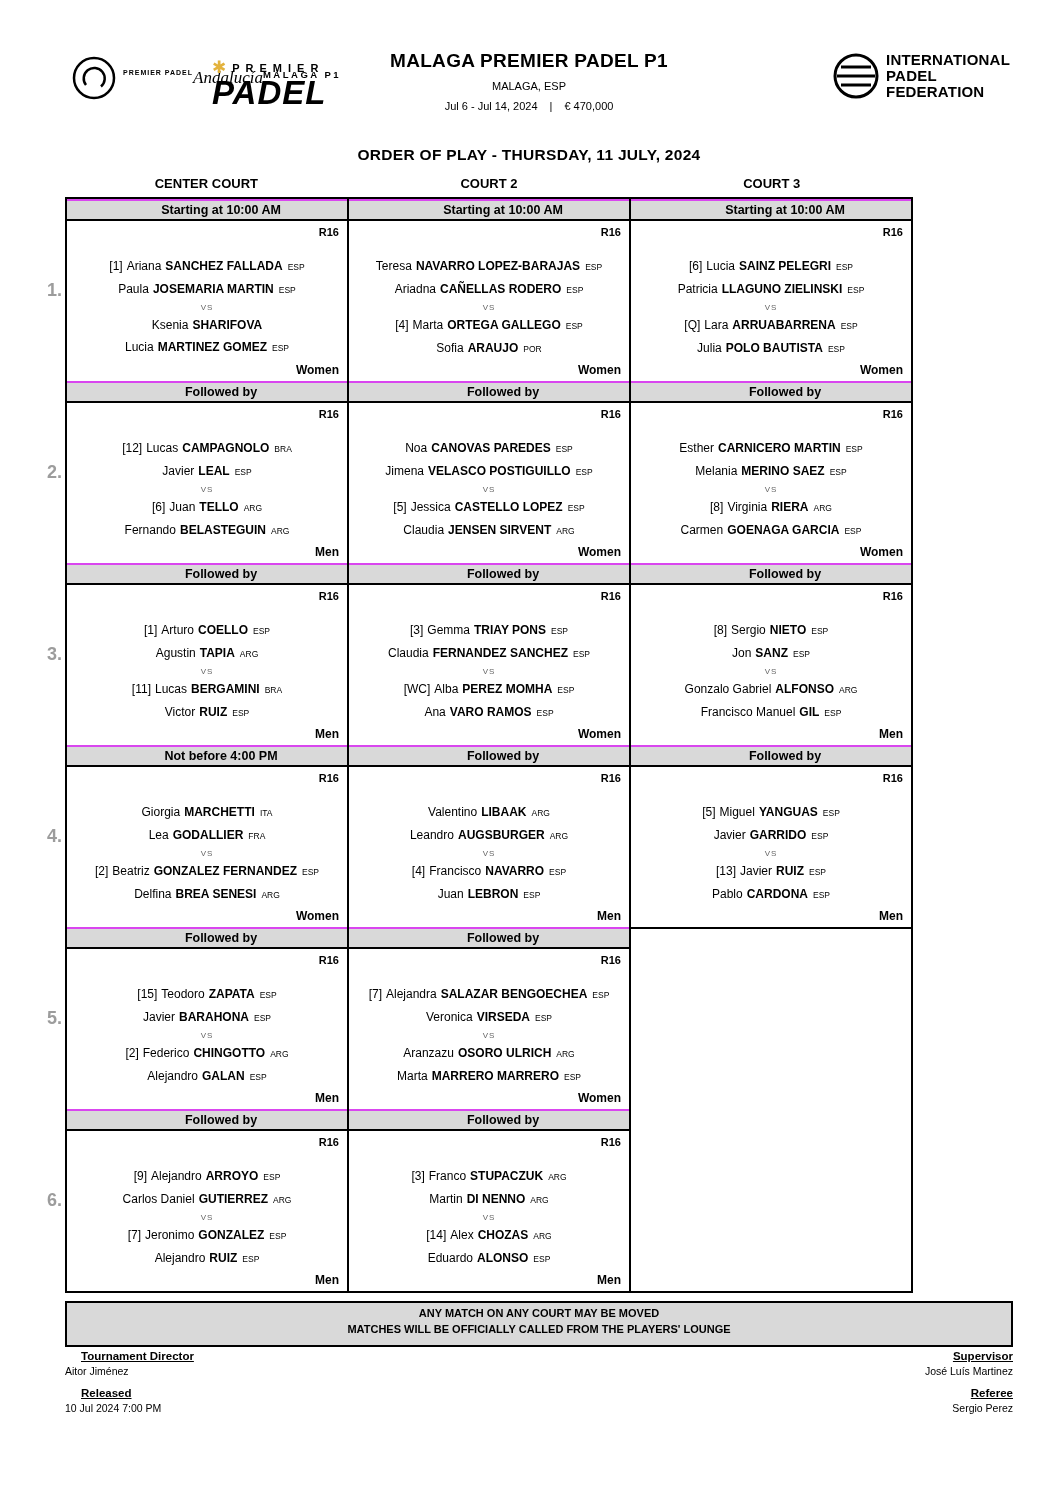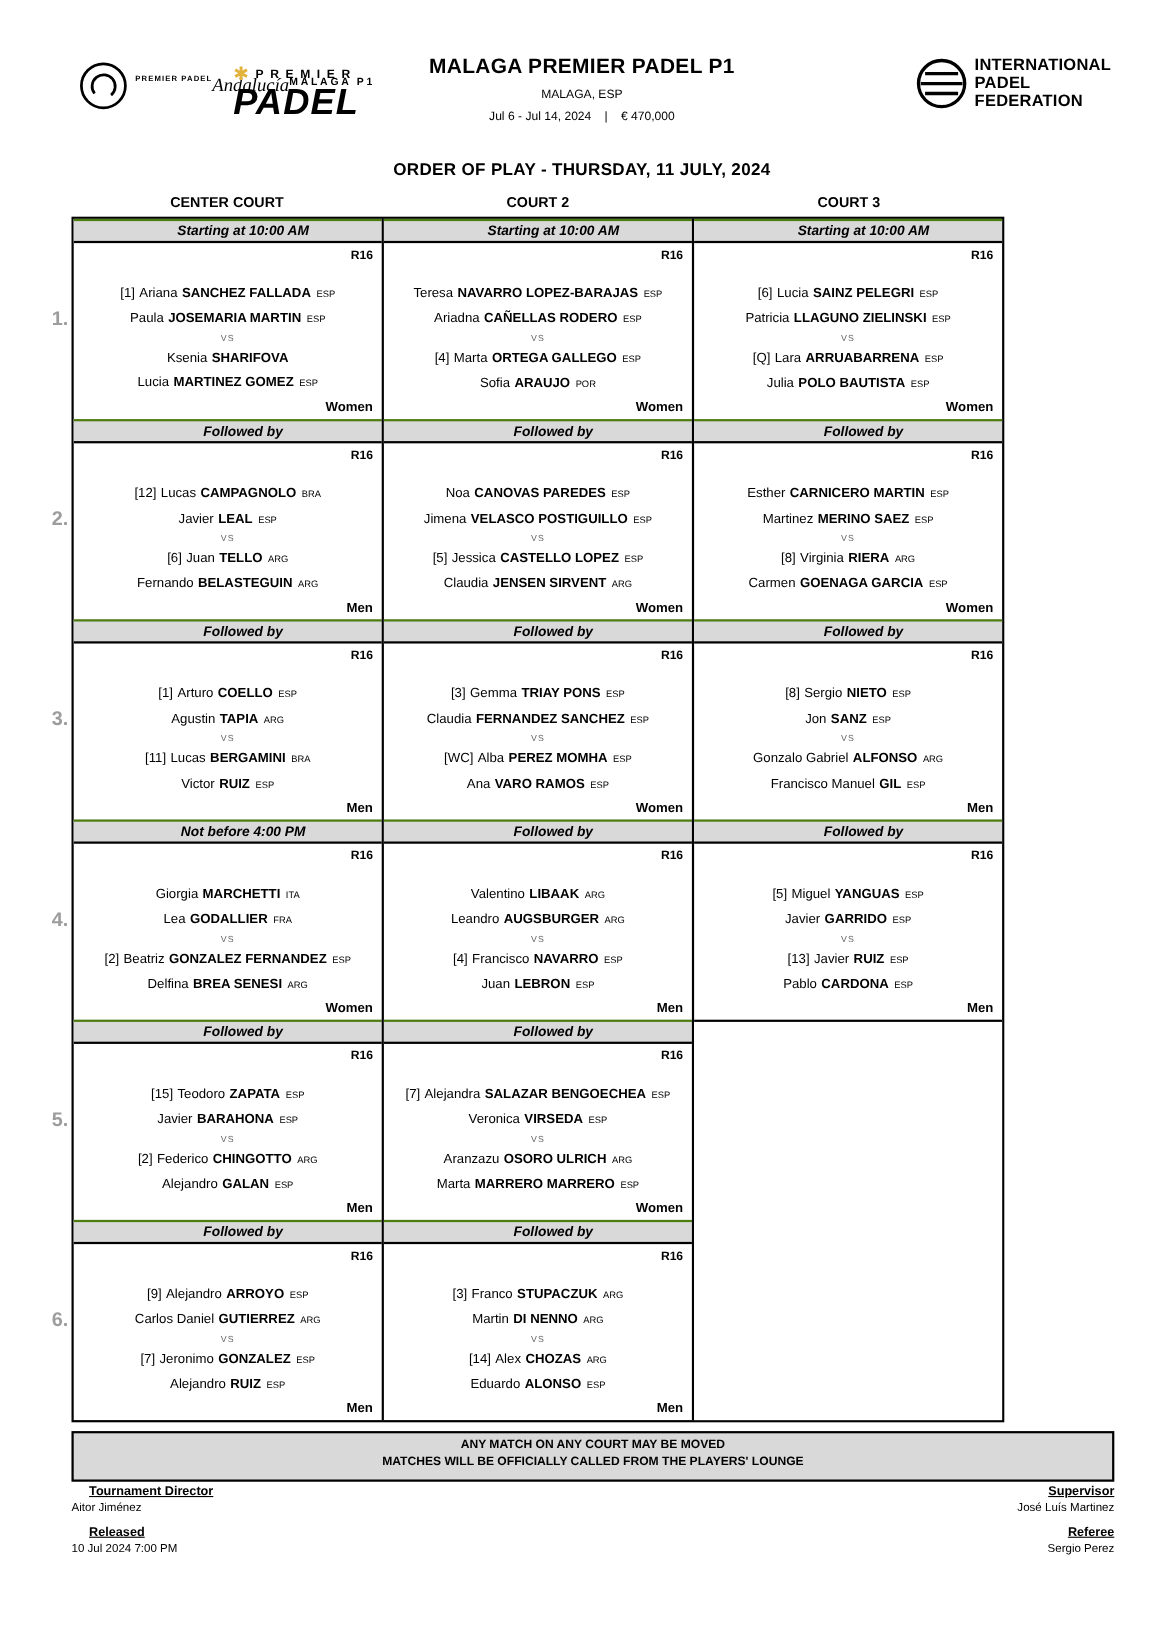--- a/index.html
+++ b/index.html
@@ -45,24 +45,24 @@
   .courts-titles { display: flex; height: 21px; }
   .court-title { flex: 1; text-align: center; font-size: 13px; font-weight: bold; }
 
   .schedule-table { display: flex; border: 2px solid #000; background: #fff; }
   .court-col { flex: 1; min-width: 0; }
   .court-col + .court-col { border-left: 2px solid #000; }
 
   .slot-header {
     height: 22px;
     background: var(--bar-gray, #d9d9d9);
-    border-top: 2px solid #4d7c0f;
+    border-top: 2px solid #d946ef;
     border-bottom: 2px solid #000;
     display: flex; align-items: center; justify-content: center;
-    font-size: 12.5px; font-weight: bold; font-style: italic; padding-left: 28px;
+    font-size: 12.5px; font-weight: bold;  padding-left: 28px;
   }
   .match { position: relative; height: 160px; padding: 4px 8px; overflow: hidden; }
   .round { text-align: right; font-size: 11px; font-weight: bold; height: 14px; line-height: 14px; }
   .teams { text-align: center; margin-top: 16px; }
   .player-line { font-size: 12px; line-height: 22px; white-space: nowrap; }
   .player-line .seed { margin-right: 4px; }
   .player-line .first { margin-right: 4px; }
   .player-line .last { font-weight: bold; }
   .player-line .cc { font-size: 8.5px; margin-left: 5px; }
   .vs { font-size: 8px; color: #666; line-height: 13px; letter-spacing: 1px; }
@@ -341,21 +341,21 @@
               </div>
               <div class="category">Women</div>
             </div>
           </div>
           <div class="slot">
             <div class="slot-header">Followed by</div>
             <div class="match">
               <div class="round">R16</div>
               <div class="teams">
                 <div class="player-line"><span class="first">Esther</span><span class="last">CARNICERO MARTIN</span><span class="cc">ESP</span></div>
-                <div class="player-line"><span class="first">Martinez</span><span class="last">MERINO SAEZ</span><span class="cc">ESP</span></div>
+                <div class="player-line"><span class="first">Melania</span><span class="last">MERINO SAEZ</span><span class="cc">ESP</span></div>
                 <div class="vs">VS</div>
                 <div class="player-line"><span class="seed">[8]</span><span class="first">Virginia</span><span class="last">RIERA</span><span class="cc">ARG</span></div>
                 <div class="player-line"><span class="first">Carmen</span><span class="last">GOENAGA GARCIA</span><span class="cc">ESP</span></div>
               </div>
               <div class="category">Women</div>
             </div>
           </div>
           <div class="slot">
             <div class="slot-header">Followed by</div>
             <div class="match">

